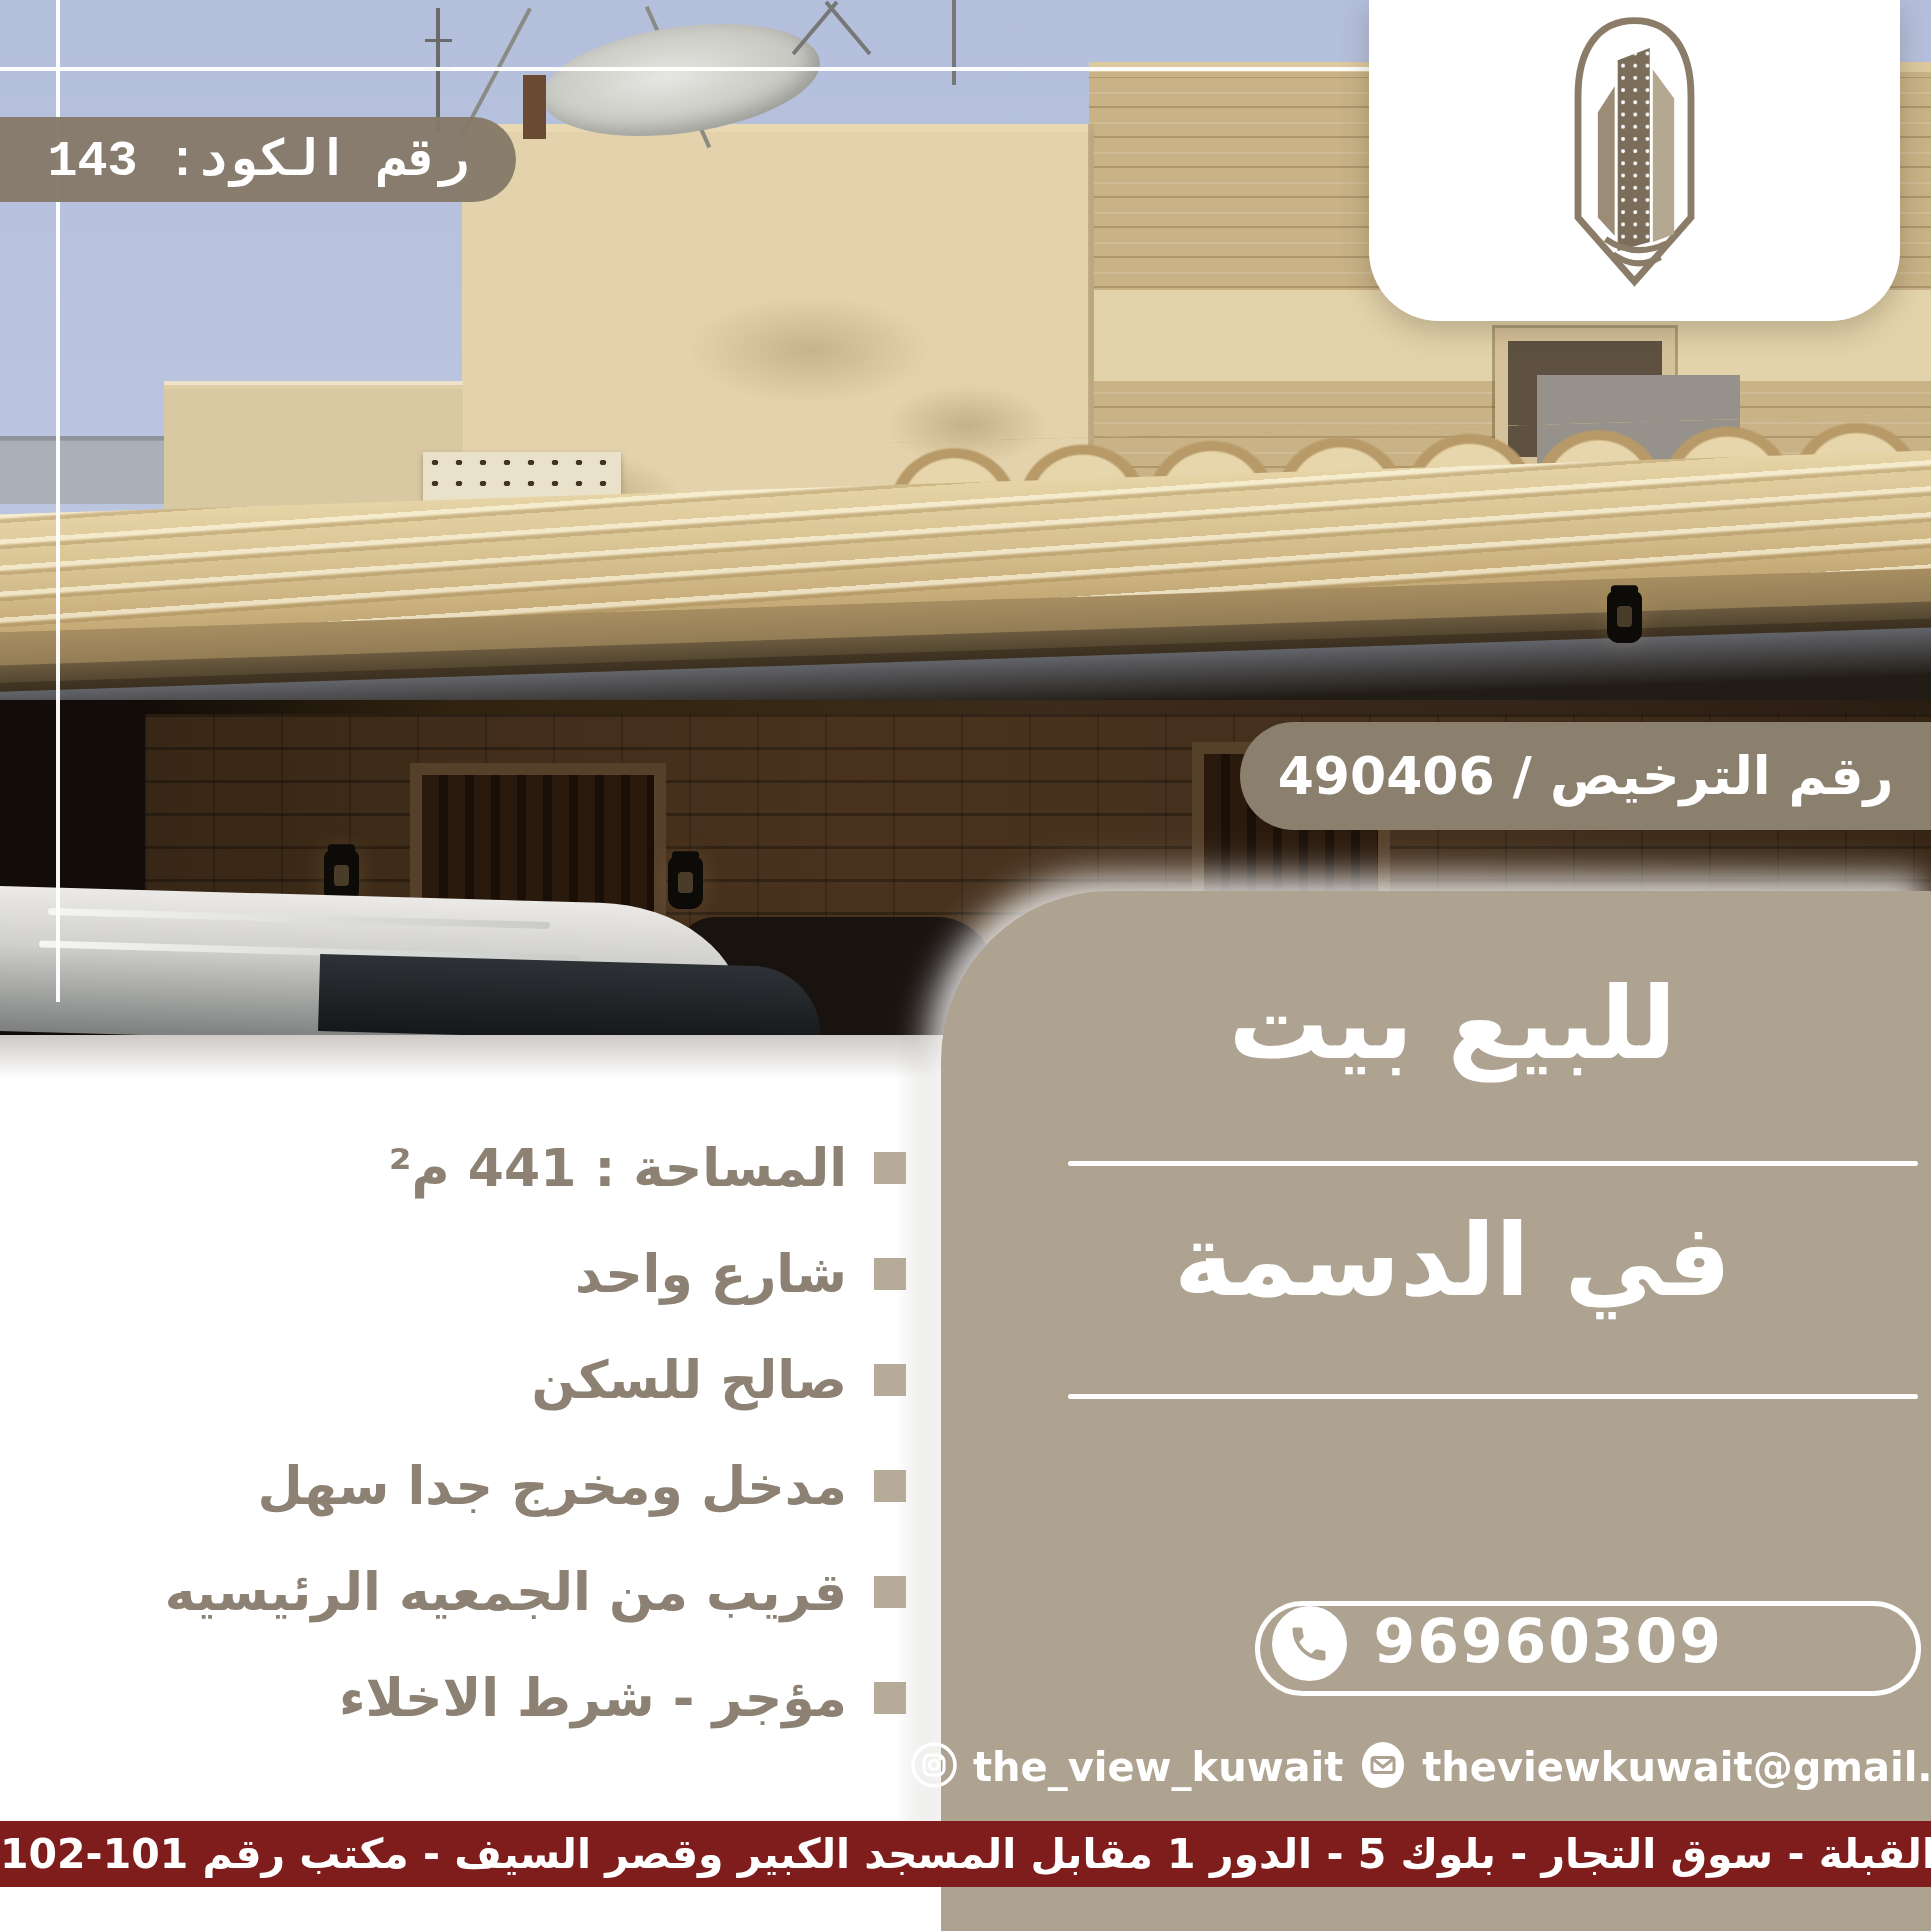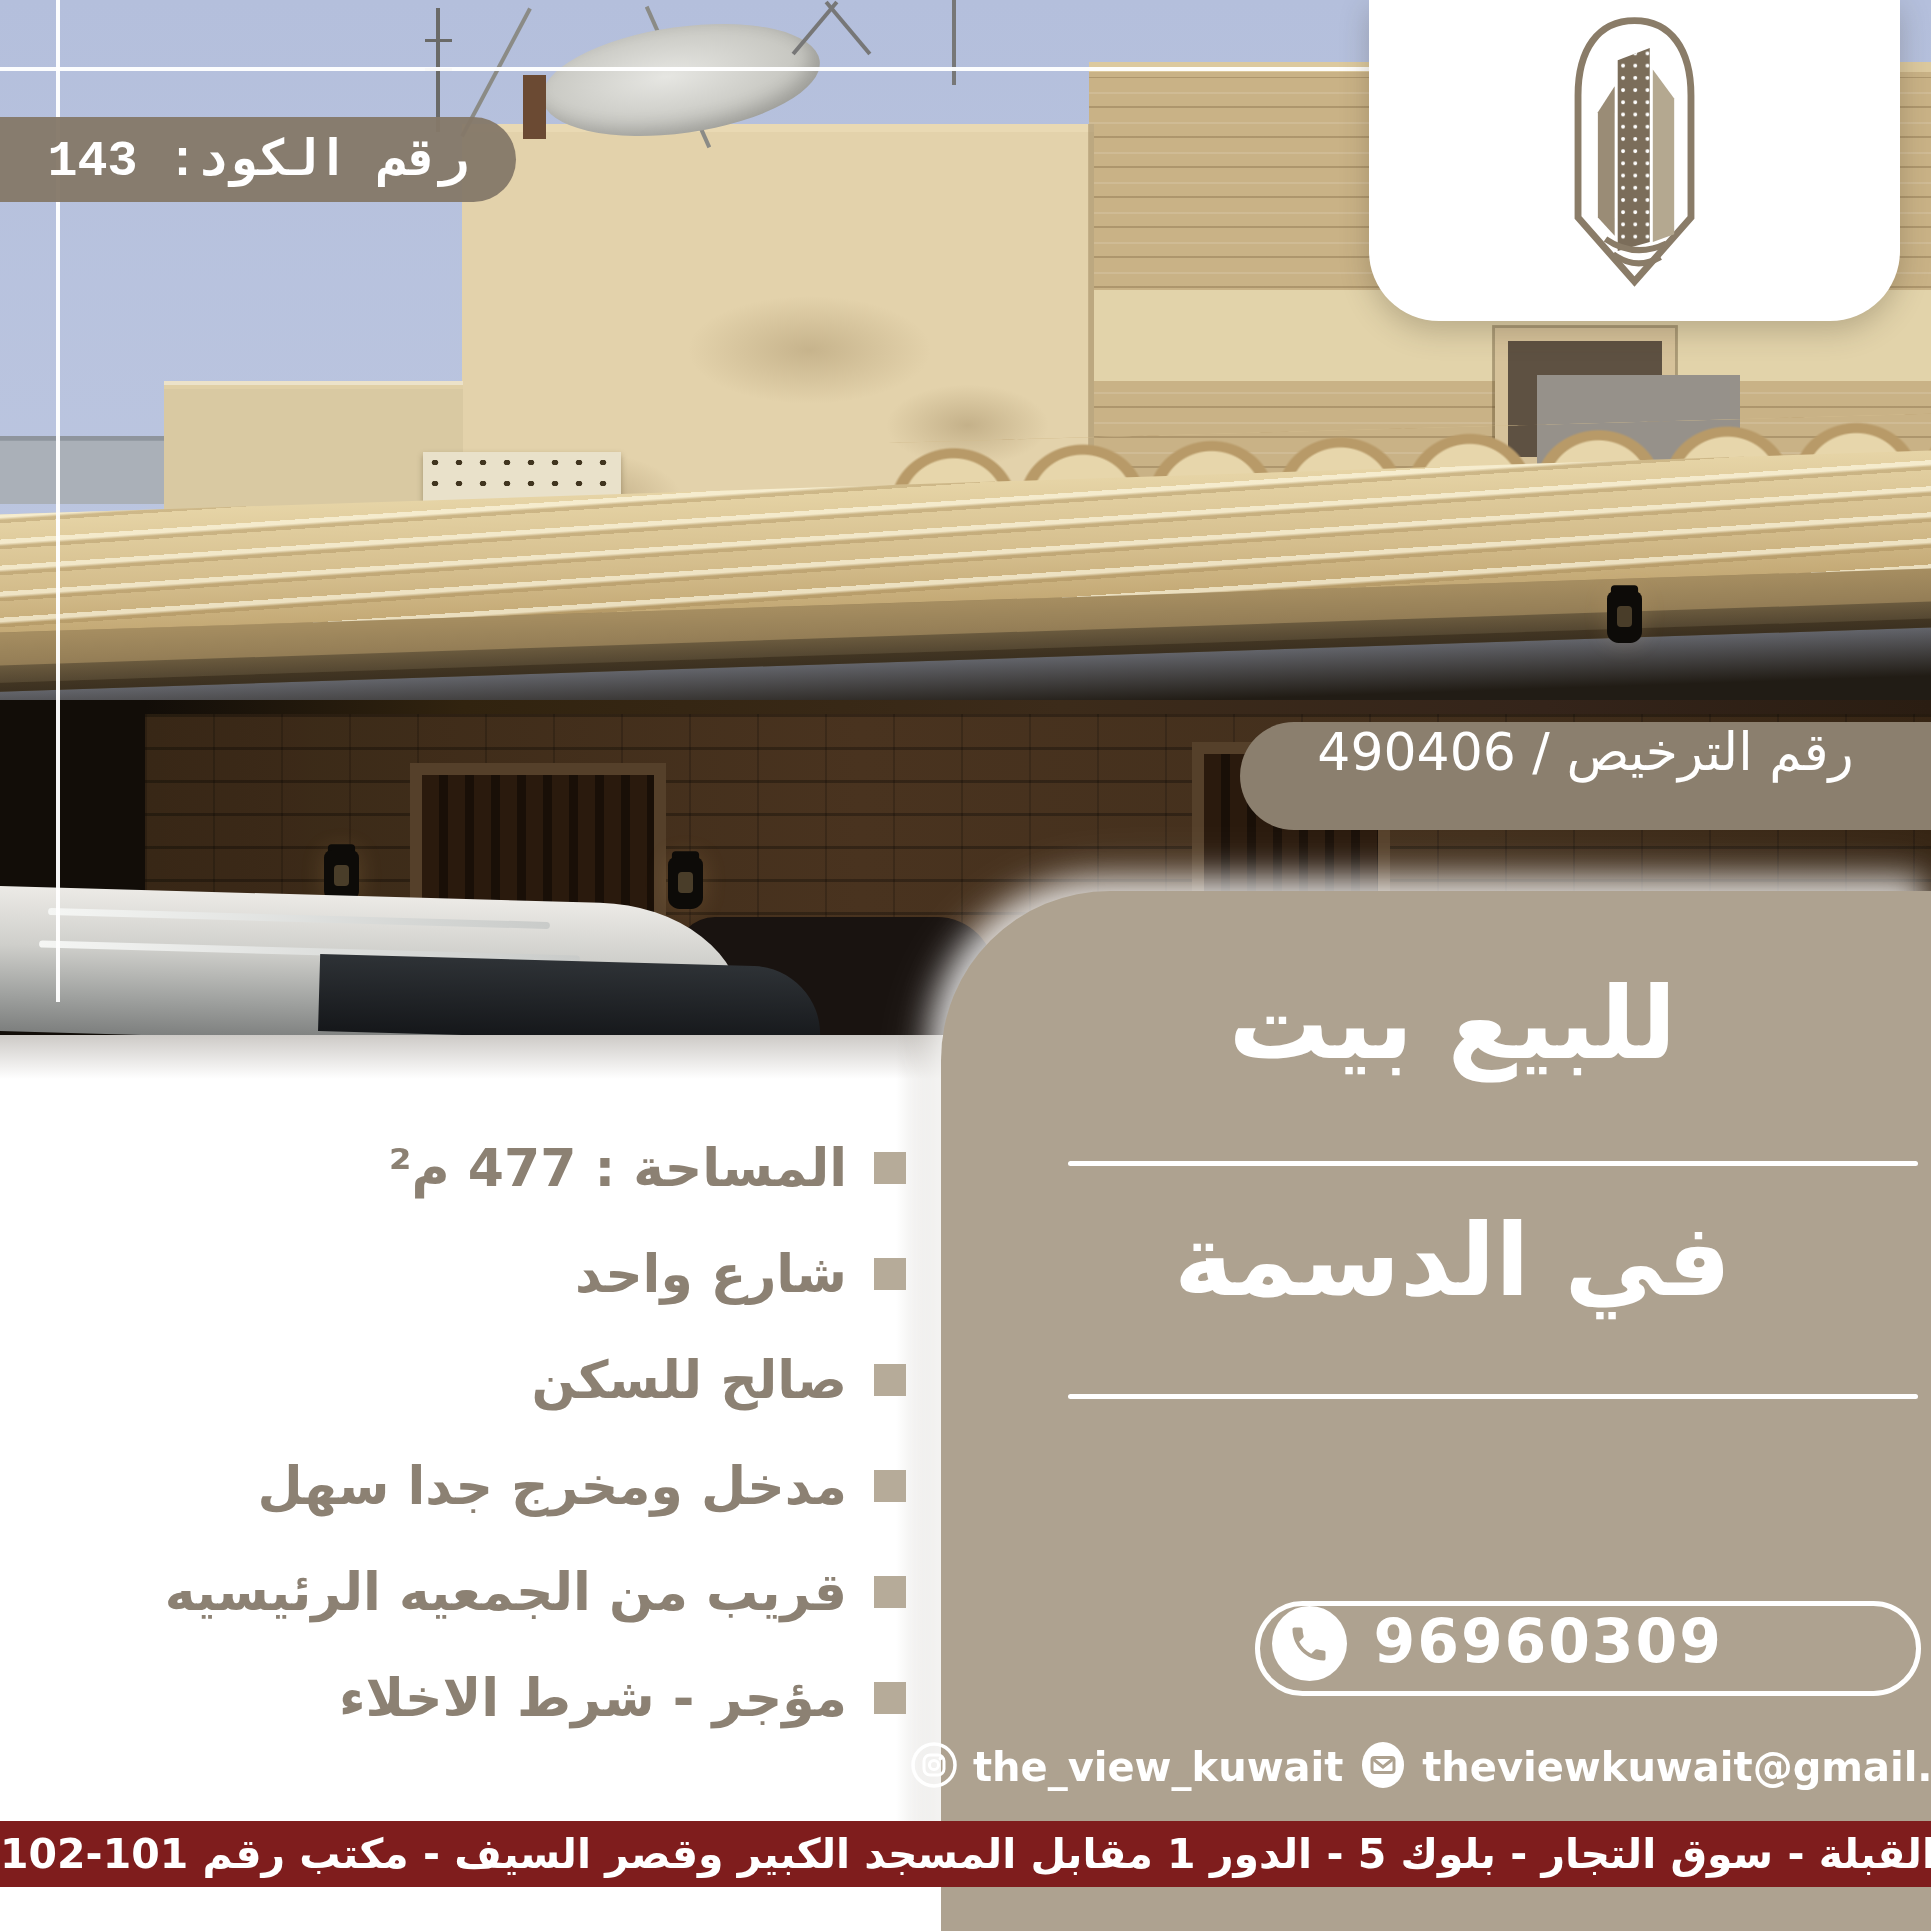--- a/index.html
+++ b/index.html
@@ -88,22 +88,22 @@
   .photo-shadow{position:absolute;left:0;top:1035px;width:1931px;height:44px;z-index:2;
     background:linear-gradient(180deg,rgba(55,42,28,.25),rgba(55,42,28,0));}
 
   
   .code-badge{position:absolute;left:0;top:117px;width:516px;height:85px;z-index:9;
     background:rgba(133,121,105,.96);border-radius:0 44px 44px 0;
     display:flex;align-items:center;justify-content:center;direction:rtl;
     color:#fff;font-size:50px;font-weight:bold;font-family:Liberation Mono, monospace;}
   .license-badge{position:absolute;left:1240px;top:722px;width:691px;height:108px;z-index:9;
     background:#8b7f6e;border-radius:54px 0 0 54px;
-    display:flex;align-items:flex-start;justify-content:center;direction:rtl;
-    color:#fff;font-size:52px;font-weight:normal;letter-spacing:1px;}
+    display:flex;align-items:center;justify-content:center;direction:rtl;
+    color:#fff;font-size:52px;font-weight:bold;letter-spacing:1px;}
 
   
   .logo-card{position:absolute;left:1369px;top:0;width:531px;height:321px;z-index:9;
     background:#ffffff;border-radius:0 0 70px 70px;box-shadow:0 9.7px 29px rgba(60,50,35,.25);
     display:flex;align-items:center;justify-content:center;gap:25px;padding:9.7px 7.7px 15.4px 7.7px;box-sizing:border-box;}
   .logo-text{display:flex;flex-direction:column;align-items:center;gap:7.7px;width:290px;}
   .logo-rule{width:282px;height:2.9px;background:#8a7c68;border-radius:1.9px;}
   .logo-en{font-family:"Liberation Serif","DejaVu Serif",serif;font-size:44px;font-weight:bold;letter-spacing:2.9px;white-space:nowrap;}
   .logo-en .lt{color:#b3a38c;} .logo-en .dk{color:#6e6250;}
   .logo-ar{font-size:41px;font-weight:bold;color:#7b6d58;direction:rtl;}
@@ -249,21 +249,21 @@
         <rect x="13" y="16.5" width="22" height="15" rx="2.5" fill="none" stroke="#aea290" stroke-width="3"></rect>
         <polyline points="14,18 24,26 34,18" fill="none" stroke="#aea290" stroke-width="3"></polyline>
       </svg>
     </span>
     <span class="social-email">theviewkuwait@gmail.com</span>
   </div>
 
   <ul class="features">
     <li>
         <span class="bullet"></span>
-        <span>المساحة : 477 م²</span>
+        <span>المساحة : 441 م²</span>
       </li>
     <li>
         <span class="bullet"></span>
         <span>شارع واحد</span>
       </li>
     <li>
         <span class="bullet"></span>
         <span>صالح للسكن</span>
       </li>
     <li>

